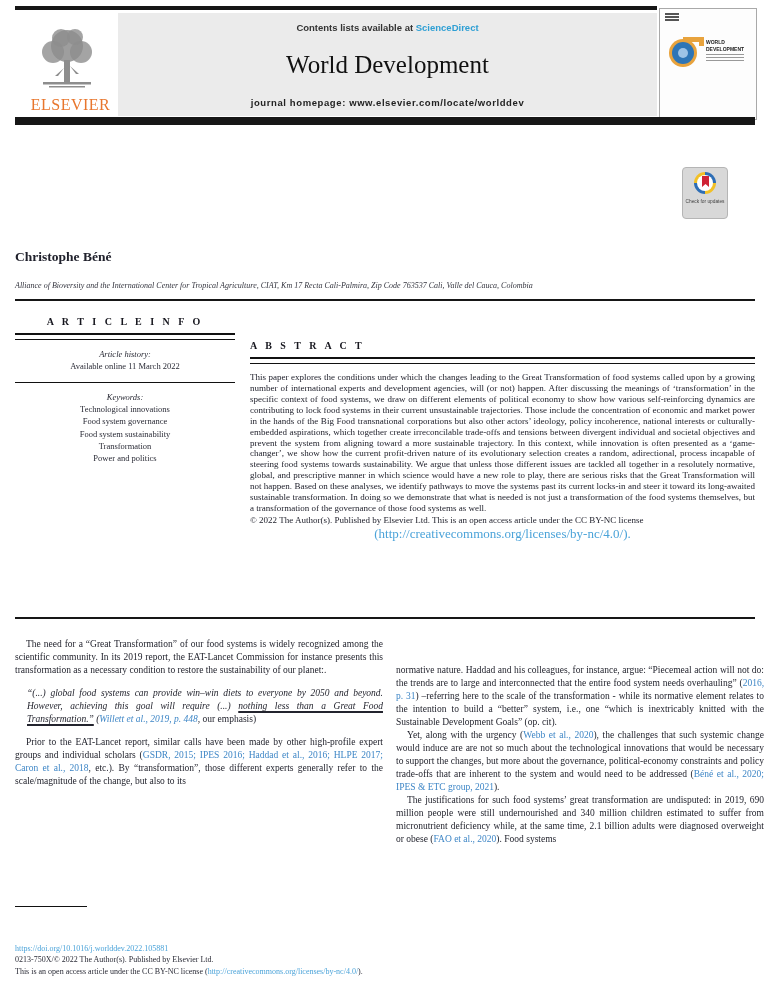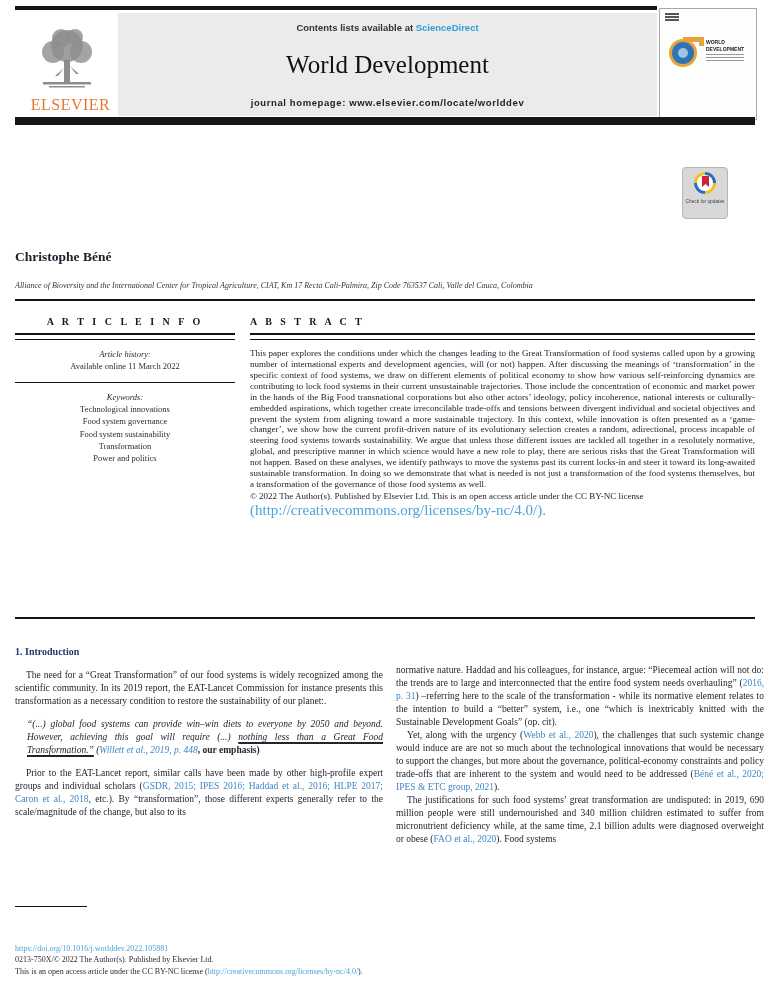--- a/index.html
+++ b/index.html
@@ -34,29 +34,29 @@
   .badge-icon::before { content:""; position:absolute; left:3px; top:3px; width:16px; height:16px; border-radius:50%; background:#fff; }
   .badge-icon::after { content:""; position:absolute; left:8px; top:4px; width:7px; height:11px; background:#cf2335;
     clip-path:polygon(0 0,100% 0,100% 100%,50% 72%,0 100%); }
   .badge-text { font-family:"Liberation Sans", sans-serif; font-size:4.8px; color:#444; line-height:1.25; margin-top:1px; }
   .author { position:absolute; left:15px; top:249px; font-size:13.5px; font-weight:bold; color:#20212c; }
   .affil { position:absolute; left:15px; top:281px; font-size:8px; font-style:italic; color:#33343e; }
   .rule-title { position:absolute; left:15px; top:299px; width:740px; height:2px; background:#161616; }
   
   .info-abs { position:absolute; left:15px; top:312px; width:740px; display:flex; }
   .info-col { width:220px; margin-right:15px; flex:none;text-align:center; }
-  .abs-col { flex:1; }
+  .abs-col { flex:1;margin-top:24px; }
   .sec-head { font-size:10px; font-weight:bold; letter-spacing:3px; color:#16161e; margin:4px 0 6px 0; }
   .dbl-rule { height:4px; border-top:2px solid #111; border-bottom:1.5px solid #111; margin-bottom:8px; }
   .thin-rule { height:0; border-top:1.5px solid #111; margin:9px 0 8px 0; }
   .info-col .lbl { font-size:8.5px; font-style:italic; line-height:1.45; color:#2a2b36; }
   .info-col .val { font-size:8.5px; line-height:1.45; color:#2a2b36; }
   .abs-text { font-size:9px; line-height:1.215; text-align:justify; color:#22232e; }
   .abs-copy { font-size:9px; line-height:1.25; text-align:justify; color:#22232e; margin-top:1px; }
-  .abs-link-line { font-size:15px; text-align:left; color:#22232e; }
+  .abs-link-line { font-size:13px; text-align:center; color:#22232e; }
   .rule-abs { position:absolute; left:15px; top:617px; width:740px; height:2px; background:#161616; }
   
   .body-cols { position:absolute; left:15px; top:638px; width:740px; display:flex; gap:13px; }
   .bcol { width:368px; flex:none; }
   .h-intro { font-size:10px; font-weight:bold; color:#1f3a6e; margin:8px 0 12px 0; }
   .para { font-size:9.5px; line-height:1.37; text-align:justify; margin:0 0 0 0; text-indent:11px; color:#23242e; }
   .para + .para { margin-top:0; }
   .quote { font-size:9.5px; line-height:1.37; text-align:justify; font-style:italic; margin:10px 0 10px 12px; color:#23242e; }
   .quote .und { text-decoration:underline; text-decoration-thickness:1.5px; text-underline-offset:2px; }
   .cite { color:#3e86c6; text-decoration:none; cursor:pointer; }
@@ -156,24 +156,23 @@
       <div class="abs-text">This paper explores the conditions under which the changes leading to the Great Transformation of food systems called upon by a growing number of international experts and development agencies, will (or not) happen. After discussing the meanings of ‘transformation’ in the specific context of food systems, we draw on different elements of political economy to show how various self-reinforcing dynamics are contributing to lock food systems in their current unsustainable trajectories. Those include the concentration of economic and market power in the hands of the Big Food transnational corporations but also other actors’ ideology, policy incoherence, national interests or culturally-embedded aspirations, which together create irreconcilable trade-offs and tensions between divergent individual and societal objectives and prevent the system from aligning toward a more sustainable trajectory. In this context, while innovation is often presented as a ‘game-changer’, we show how the current profit-driven nature of its evolutionary selection creates a random, adirectional, process incapable of steering food systems towards sustainability. We argue that unless those different issues are tackled all together in a resolutely normative, global, and prescriptive manner in which science would have a new role to play, there are serious risks that the Great Transformation will not happen. Based on these analyses, we identify pathways to move the systems past its current locks-in and steer it toward its long-awaited sustainable transformation. In doing so we demonstrate that what is needed is not just a transformation of the food systems themselves, but a transformation of the governance of those food systems as well.</div>
       <div class="abs-copy">© 2022 The Author(s). Published by Elsevier Ltd. This is an open access article under the CC BY-NC license</div>
       <div class="abs-link-line"><a class="link">(http://creativecommons.org/licenses/by-nc/4.0/).</a></div>
     </div>
   </div>
 
   <div class="rule-abs"></div>
 
   <div class="body-cols">
     <div class="bcol">
-      <div class="h-intro">1. Introduction</div>
       <p class="para">The need for a “Great Transformation” of our food systems is widely recognized among the scientific community. In its 2019 report, the EAT-Lancet Commission for instance presents this transformation as a necessary condition to restore the sustainability of our planet:.</p>
       <div class="quote">
-        <span>“(...) global food systems can provide win–win diets to everyone by 2050 and beyond. However, achieving this goal will require (...) </span><span class="und">nothing less than a Great Food Transformation.”</span><span> (</span><a class="cite">Willett et al., 2019, p. 448</a><span style="font-weight:bold; font-style:normal;">, our emphasis)</span>
+        <span>“(...) global food systems can provide win–win diets to everyone by 2050 and beyond. However, achieving this goal will require (...) </span><span class="und">nothing less than a Great Food Transformation.”</span><span> (</span><a class="cite">Willett et al., 2019, p. 448</a><span style="font-weight:normal; font-style:normal;">, our emphasis)</span>
       </div>
       <p class="para">
         <span>Prior to the EAT-Lancet report, similar calls have been made by other high-profile expert groups and individual scholars (</span><a class="cite">GSDR, 2015; IPES 2016; Haddad et al., 2016; HLPE 2017; Caron et al., 2018</a><span>, etc.). By “transformation”, those different experts generally refer to the scale/magnitude of the change, but also to its</span>
       </p>
     </div>
     <div class="bcol">
       <p class="para rcol-para" style="text-indent:0; margin-top:26px;">
         <span>normative nature. Haddad and his colleagues, for instance, argue: “Piecemeal action will not do: the trends are to large and interconnected that the entire food system needs overhauling” (</span><a class="cite">2016, p. 31</a><span>) –referring here to the scale of the transformation - while its normative element relates to the intention to build a “better” system, i.e., one “which is inextricably knitted with the Sustainable Development Goals” (op. cit).</span>
       </p>
       <p class="para rcol-para">

